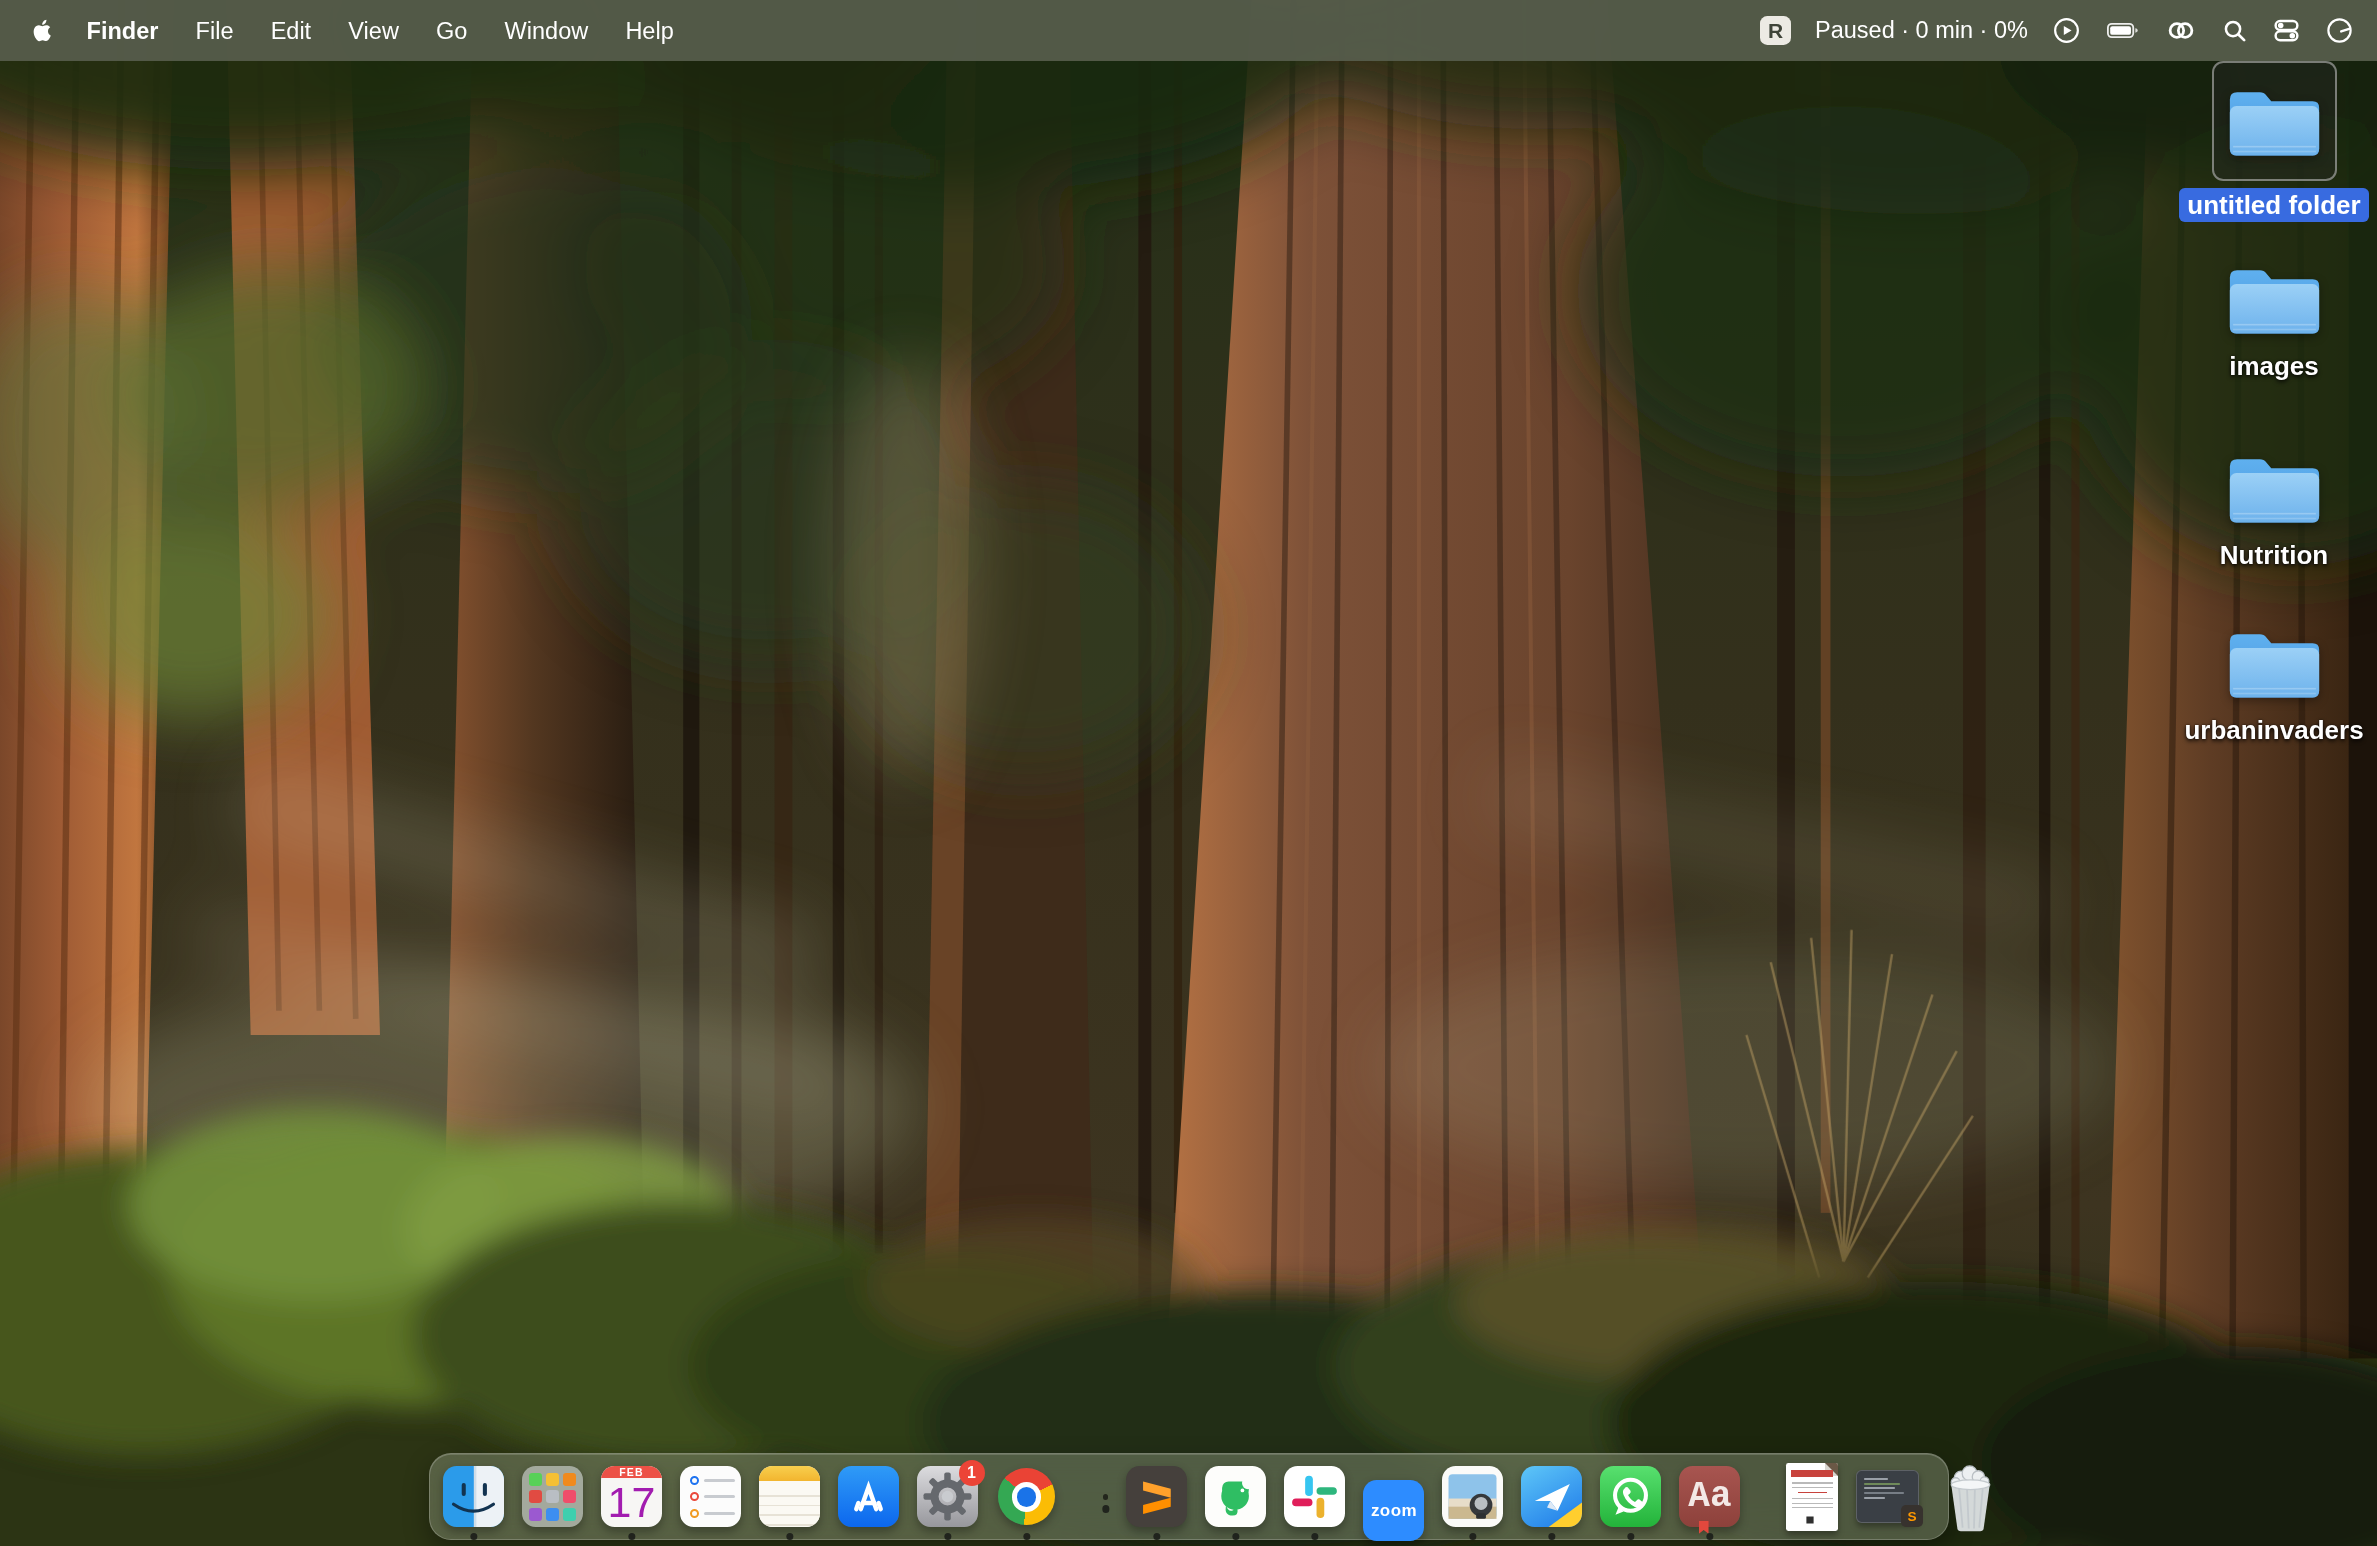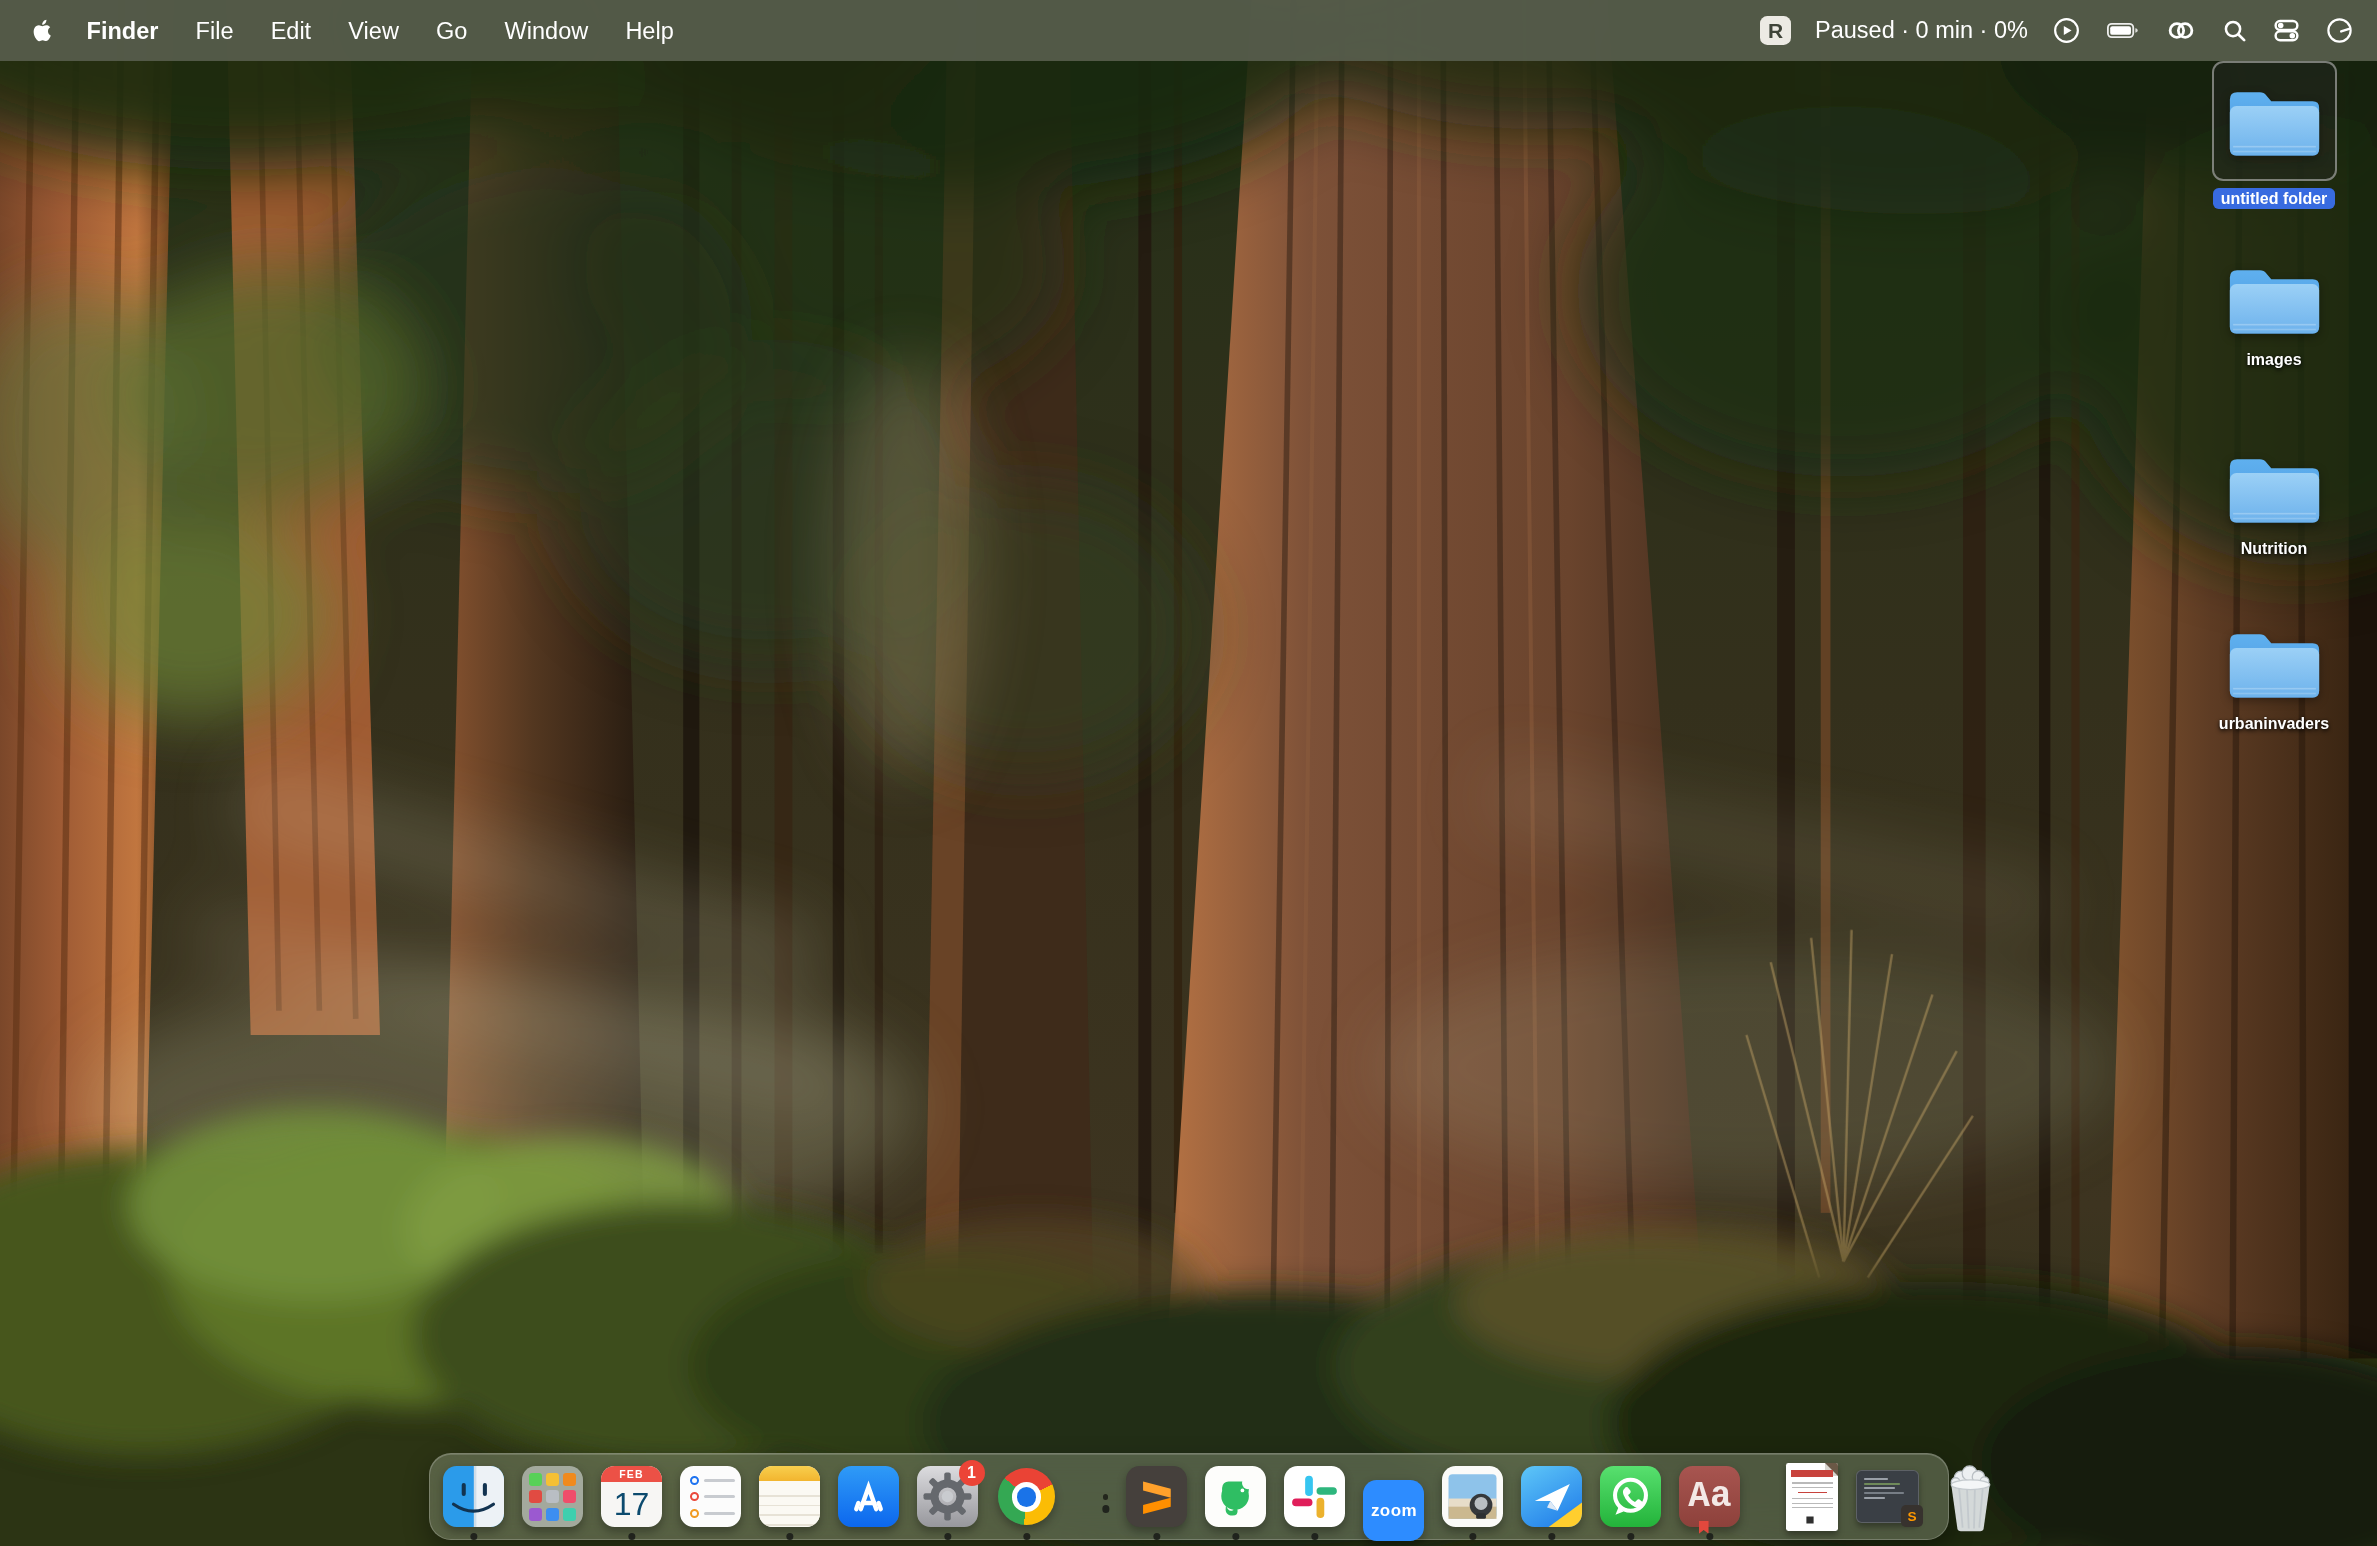--- a/index.html
+++ b/index.html
@@ -37,21 +37,21 @@
   }
   .folder-svg { width:99px; height:81px; display:block;
     filter:drop-shadow(0 3.2px 4.9px rgba(0,0,0,0.35)); }
   .icon-box { display:flex; align-items:center; justify-content:center; }
   .icon-box.selected {
     width:125px; height:120px; border-radius:11.3px;
     background:rgba(40,40,40,0.38);
     border:2.4px solid rgba(200,200,200,0.55);
   }
   .desk-label {
-    margin-top:11.3px; font-size:16px; font-weight:700; color:#fff;
+    margin-top:11.3px; font-size:26px; font-weight:700; color:#fff;
     text-shadow:0 1.6px 4px rgba(0,0,0,0.85), 0 0 2.4px rgba(0,0,0,0.6);
     white-space:nowrap;
   }
   .desk-label.selected {
     margin-top:7.3px; background:#386be0; border-radius:5.7px;
     padding:1.6px 8px; text-shadow:none;
   }
 
   
   .dock {
@@ -77,21 +77,21 @@
 
   .tile.launchpad { background:rgba(225,230,233,0.55);
     display:grid; grid-template-columns:repeat(3,13px); grid-template-rows:repeat(3,13px);
     gap:4.4px; align-content:center; justify-content:center; }
   .lp-sq { width:13px; height:13px; border-radius:3.2px; }
 
   .tile.calendar { background:#f7f6f4; display:flex; flex-direction:column; }
   .cal-top { height:16px; background:#ec5146; color:#fff; font-size:10.5px; font-weight:700;
     letter-spacing:1.2px; display:flex; align-items:center; justify-content:center; }
   .cal-day { flex:1; display:flex; align-items:center; justify-content:center;
-    font-size:32px; color:#0c4a6e; font-weight:400; }
+    font-size:43px; color:#a21caf; font-weight:400; }
 
   .tile.reminders { background:#fcfcfc; display:flex; flex-direction:column;
     justify-content:center; gap:7.3px; padding-left:9.7px; }
   .rem-row { display:flex; align-items:center; gap:5.7px; }
   .rem-ring { width:9px; height:9px; border-radius:50%; border:2.4px solid; }
   .rem-line { width:31px; height:2.8px; border-radius:1.6px; background:#c8cbd0; }
 
   .tile.notes { background:#fbf9f3; display:flex; flex-direction:column; }
   .notes-top { height:14.6px; background:linear-gradient(#f8cf4e,#f2b52f); }
   .notes-body { flex:1;

